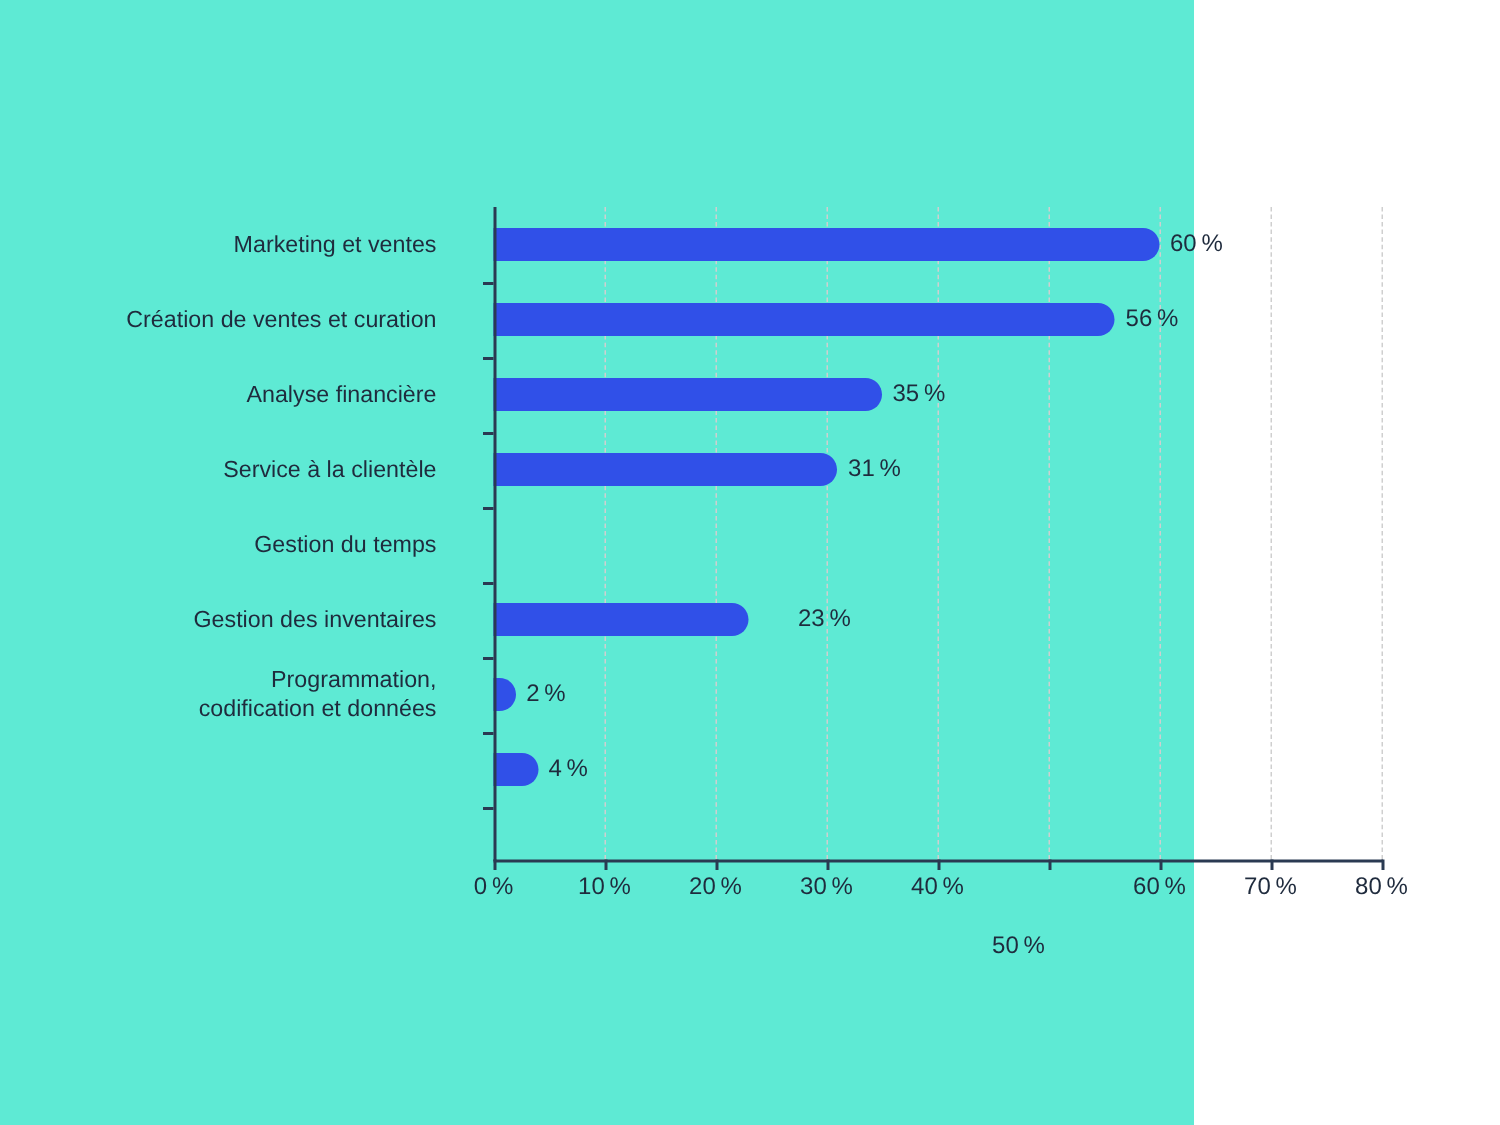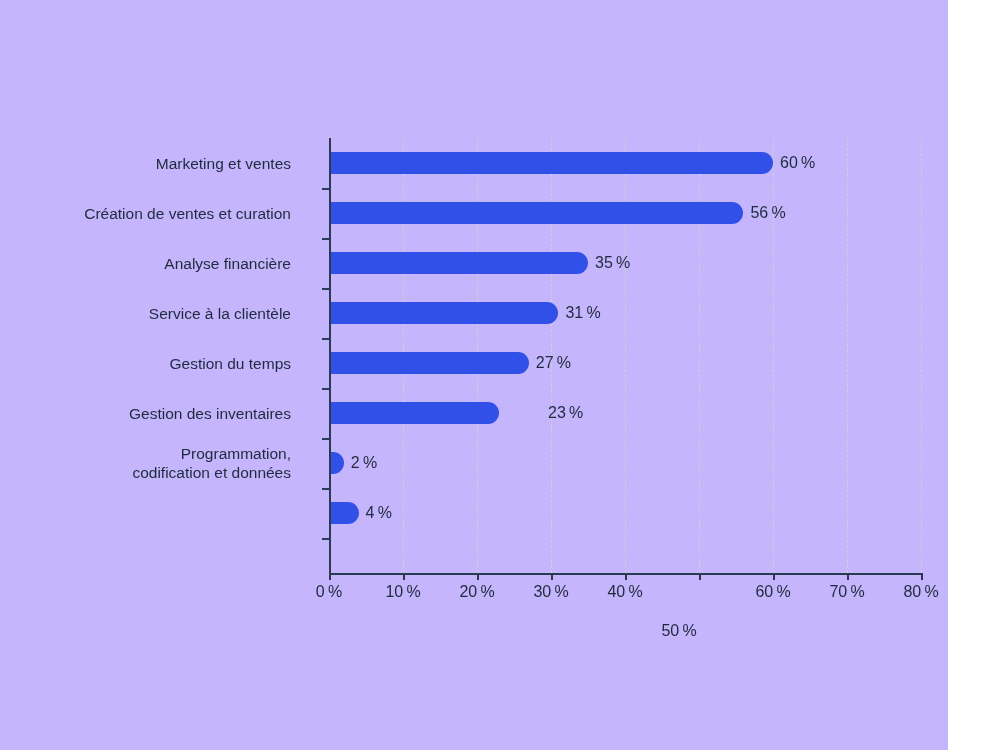--- a/index.html
+++ b/index.html
@@ -11,23 +11,23 @@
   body {
     width: 1000px;
     height: 750px;
     font-family: "Liberation Sans", sans-serif;
     color: #1f2b3d;
     overflow: hidden;
   }
 
   #chart-root {
     position: relative;
-    width: 948px;
+    width: 796px;
     height: 750px;
-    background: #c4b5fd;
+    background: #5eead4;
   }
 
   
   
   .plot-area {
     position: absolute;
     left: 329px;
     top: 138px;
     width: 592px;   
     height: 435px;  
@@ -175,27 +175,23 @@
         <div class="bar-value" style="left: 414.4px;">56 %</div>
       </div>
       <div class="bar-row" style="top: 100px; width: 592px;">
         <div class="bar" title="Analyse financière: 35 %" style="width: 259px; background: rgb(48, 80, 232);"></div>
         <div class="bar-value" style="left: 259px;">35 %</div>
       </div>
       <div class="bar-row" style="top: 150px; width: 592px;">
         <div class="bar" title="Service à la clientèle: 31 %" style="width: 229.4px; background: rgb(48, 80, 232);"></div>
         <div class="bar-value" style="left: 229.4px;">31 %</div>
       </div>
-      <div class="bar-row" style="top: 200px; width: 592px;">
-        <div class="bar" title="Gestion du temps: 27 %" style="width: 199.8px; background: rgb(48, 80, 232);"></div>
-        <div class="bar-value" style="left: 199.8px;">27 %</div>
-      </div>
       <div class="bar-row" style="top: 250px; width: 592px;">
         <div class="bar" title="Gestion des inventaires: 23 %" style="width: 170.2px; background: rgb(48, 80, 232);"></div>
-        <div class="bar-value" style="left: 183px; padding-left: 36px;">23 %</div>
+        <div class="bar-value" style="left: 167px; padding-left: 36px;">23 %</div>
       </div>
       <div class="bar-row" style="top: 300px; width: 592px;">
         <div class="bar" title="Programmation,
 codification et données: 2 %" style="width: 14.8px; background: rgb(48, 80, 232);"></div>
         <div class="bar-value" style="left: 14.8px;">2 %</div>
       </div>
       <div class="bar-row" style="top: 350px; width: 592px;">
         <div class="bar" title="Aucun domaine dans l'entreprise: 4 %" style="width: 29.6px; background: rgb(48, 80, 232);"></div>
         <div class="bar-value" style="left: 29.6px;">4 %</div>
       </div>

